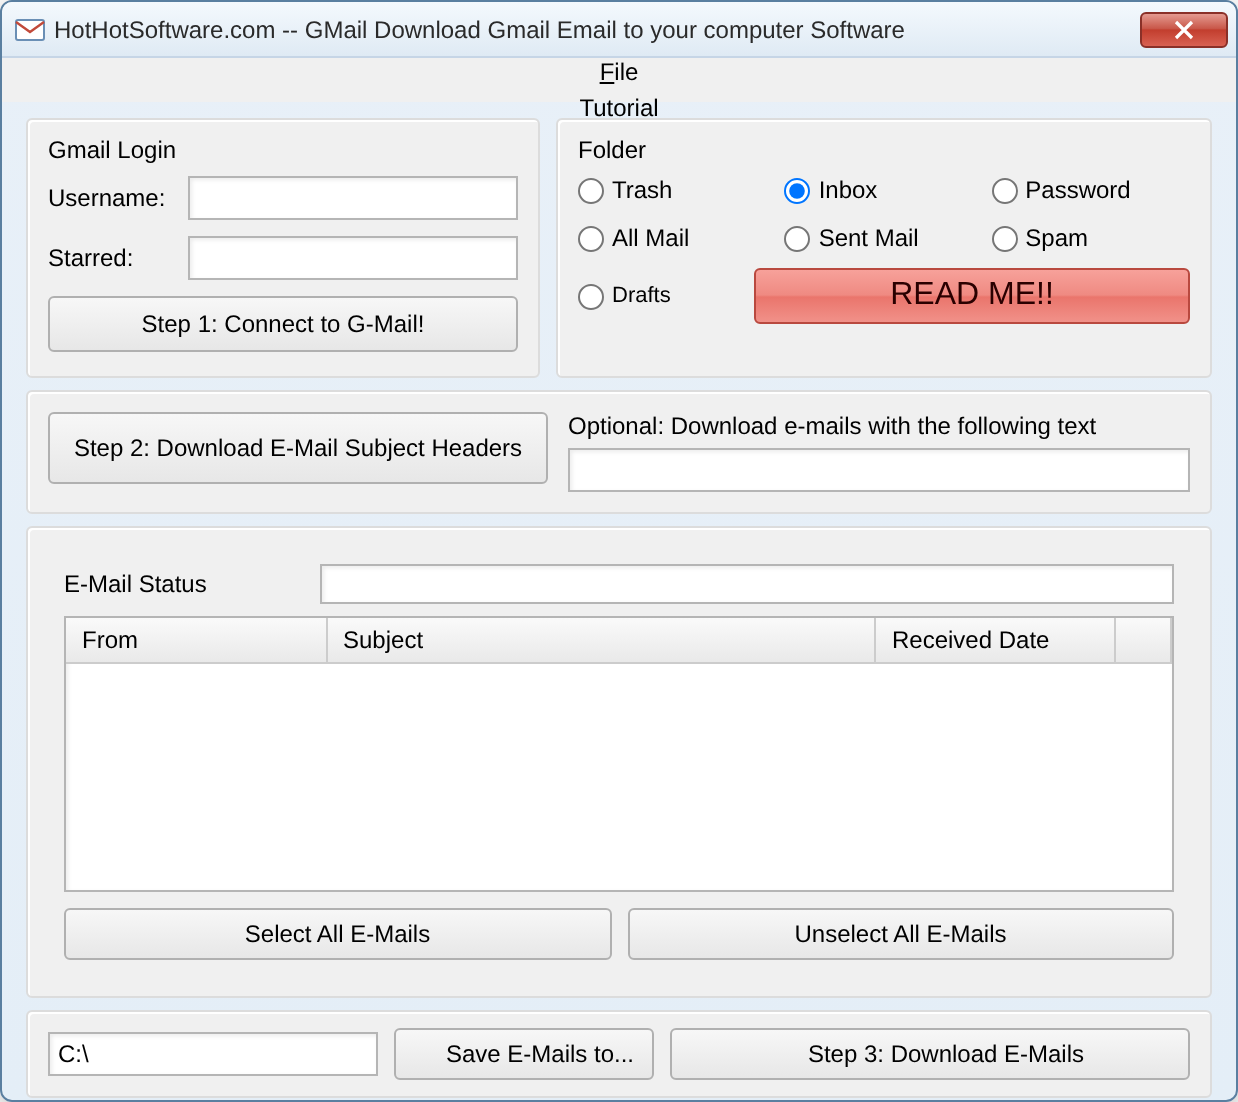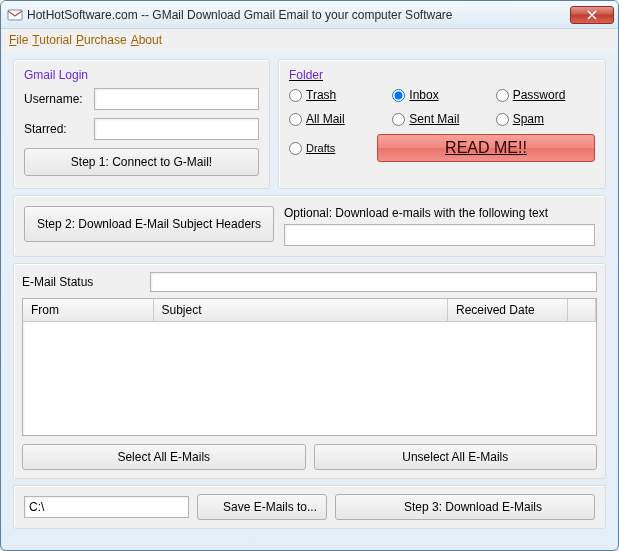--- a/index.html
+++ b/index.html
@@ -49,21 +49,22 @@
 }
 .close-btn svg { display:block; }
 .menubar {
   height: 22px;
   background: #f0f0f0;
   display: flex;
   align-items: center;
   padding: 0 8px;
   gap: 4px;
   font-size: 12px;
-  color: #a16207;
+  color: #000000;
+  flex-direction: column;
 }
 .menubar span { cursor: pointer; }
 .menubar span u { text-decoration: underline; }
 .client {
   padding: 8px 12px 10px 12px;
 }
 .panel {
   background: #f0f0f0;
   border: 1px solid #dcdcdc;
   border-radius: 3px;
@@ -72,21 +73,21 @@
 .row1 {
   display: flex;
   gap: 8px;
 }
 .login-box {
   flex: 0 0 250px;
   padding: 8px 10px 10px 10px;
 }
 .fieldset-label {
   font-size: 12px;
-  color: #6d28d9;
+  color: #000000;
   margin-bottom: 6px;
 }
 .login-grid {
   display: grid;
   grid-template-columns: 70px 1fr;
   row-gap: 8px;
   align-items: center;
   font-size: 12px;
 }
 input[type=text], input[type=password] {
@@ -106,21 +107,20 @@
   cursor: pointer;
   display: flex;
   align-items: center;
   justify-content: center;
   padding: 0 8px;
 }
 .btn.wide { width: 100%; margin-top: 8px; }
 .folder-box {
   flex: 1;
   padding: 8px 10px 26px 10px;
-  text-decoration: underline;
 }
 .radio-grid {
   display: grid;
   grid-template-columns: repeat(3, 1fr);
   row-gap: 10px;
   column-gap: 4px;
   font-size: 12px;
   margin-bottom: 8px;
 }
 .radio-item { display: flex; align-items: center; gap: 4px; }
@@ -145,21 +145,21 @@
   margin-top: 6px;
   display: flex;
   align-items: stretch;
   padding: 10px;
   gap: 10px;
 }
 .row2 .btn { height: 36px; flex: 0 0 250px; }
 .opt-wrap { flex: 1; display: flex; flex-direction: column; gap: 4px; font-size: 12px; }
 .row3 {
   margin-top: 6px;
-  padding: 8px;
+  padding: 18px;
 }
 .status-row {
   display: flex;
   align-items: center;
   gap: 8px;
   margin-bottom: 6px;
 }
 .status-row label { font-size: 12px; flex: 0 0 120px; }
 .status-row input { flex: 1; height: 20px; }
 .table-wrap {

